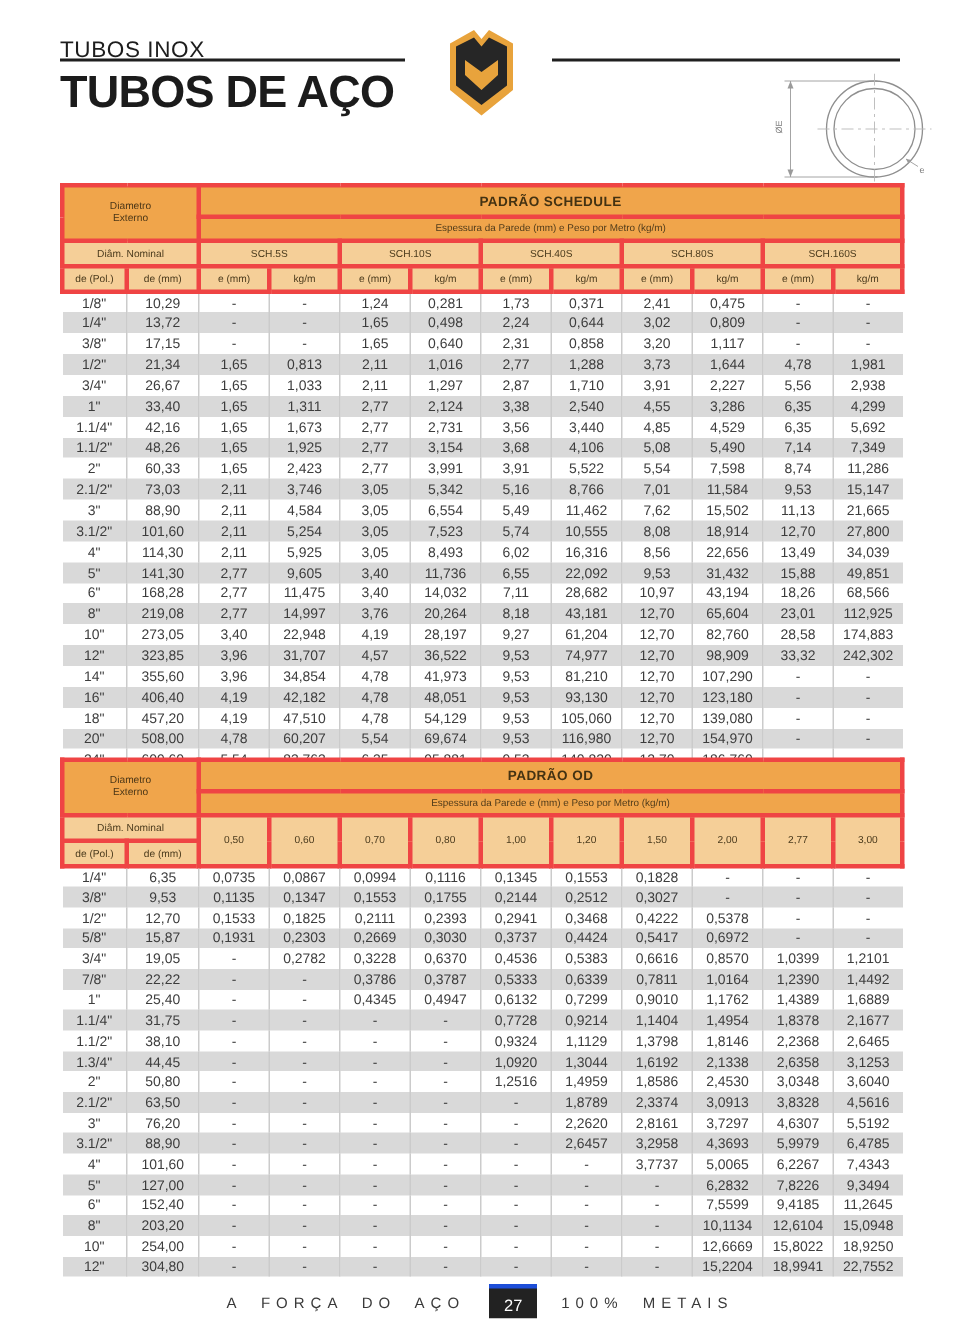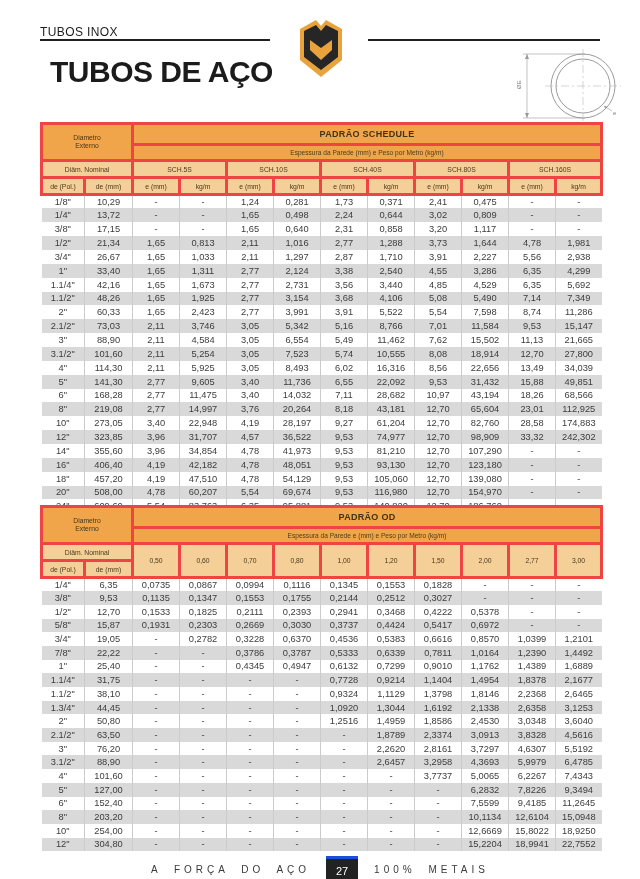--- a/index.html
+++ b/index.html
@@ -1,24 +1,24 @@
 <!DOCTYPE html>
 <html><head>
 <meta charset="utf-8">
 <style>
   html,body{margin:0;padding:0;background:#ffffff;}
   .page{position:relative;width:640px;height:879px;background:#ffffff;overflow:hidden;
         font-family:"Liberation Sans","DejaVu Sans",sans-serif;}
   
-  .eyebrow{position:absolute;left:40px;top:25px;font-size:12px;letter-spacing:.4px;color:#1d1d1d;}
+  .eyebrow{position:absolute;left:40px;top:25px;font-size:15px;letter-spacing:.4px;color:#1d1d1d;}
   .rule{position:absolute;top:39px;height:2px;background:#1f1f1f;}
   .rule-left{left:40px;width:230px;}
   .rule-right{left:368px;width:232px;}
   .logo{position:absolute;left:296px;top:17px;width:50px;height:72px;}
-  .title{position:absolute;left:40px;top:46px;margin:10px;font-size:30px;line-height:32px;
+  .title{position:absolute;left:40px;top:46px;margin:0;font-size:30px;line-height:32px;
          font-weight:800;letter-spacing:-.5px;color:#1b1b1b;}
   .title .t2{display:block;padding-left:8px;}
   .diagram{position:absolute;left:515px;top:49px;width:115px;height:74px;}
   .diagram text{font-size:6px;fill:#7c7c7c;font-family:"Liberation Sans",sans-serif;}
   
   .tbl{position:absolute;left:40px;width:560px;border-collapse:collapse;table-layout:fixed;}
   .tbl.schedule{top:122px;}
   .tbl.od{top:505px;}
   .tbl th{border:3px solid #ef4444;padding:0;font-weight:400;color:#4a3617;}
   .tbl .corner{background:#F0A54B;font-size:6.8px;line-height:8.5px;}

